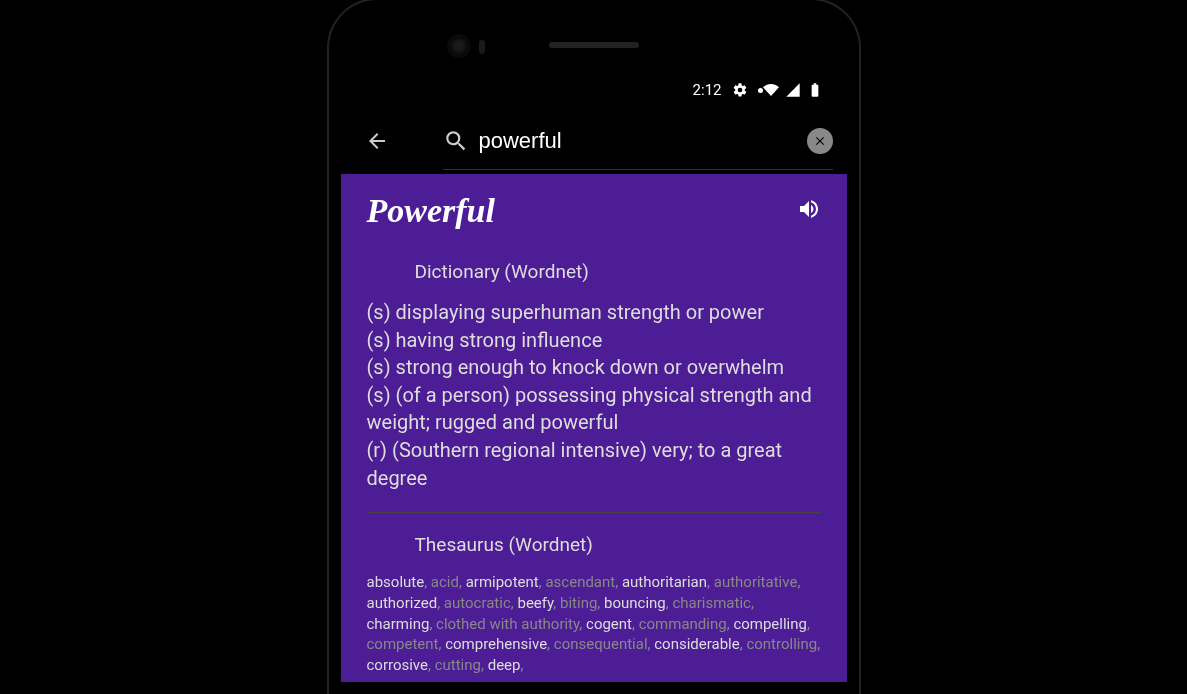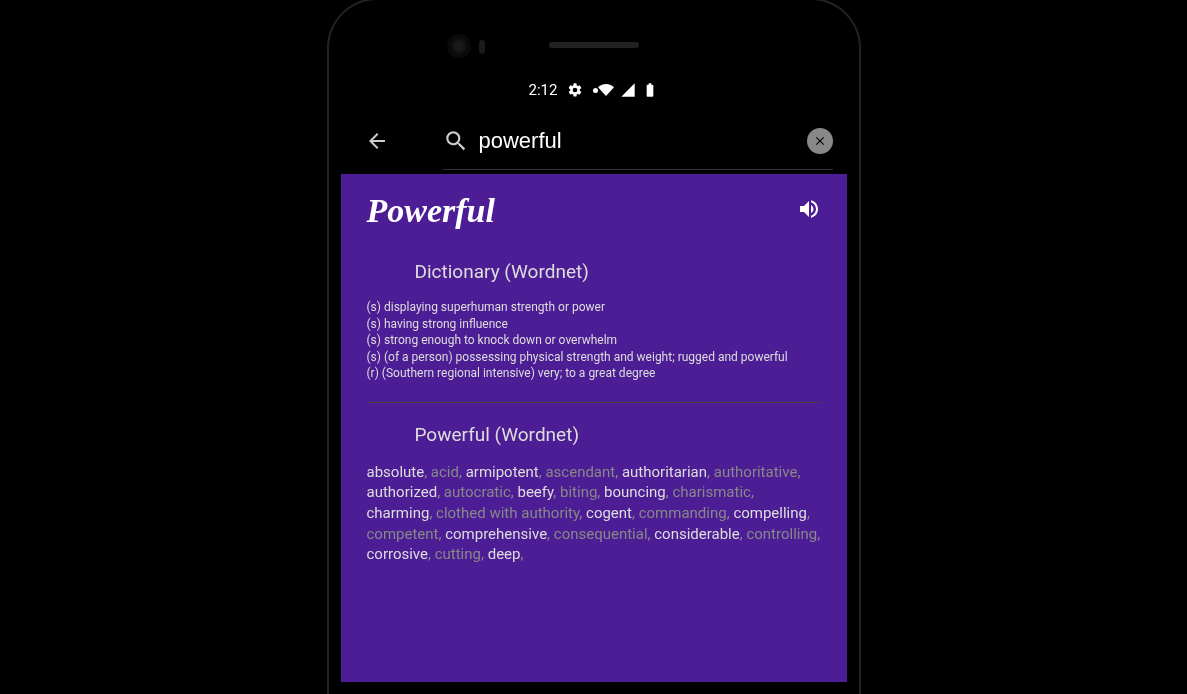--- a/index.html
+++ b/index.html
@@ -64,21 +64,21 @@
     background: #222;
     border-radius: 3px;
     position: absolute;
     left: 50%;
     transform: translateX(-50%);
     top: 30px;
   }
   .status-bar {
     height: 36px;
     display: flex;
-    justify-content: center;
+    justify-content: flex-end;
     align-items: center;
     padding: 0 24px;
     color: #fff;
     font-size: 15px;
   }
   .status-left { display: flex; align-items: center; gap: 10px; }
   .status-right { display: flex; align-items: center; gap: 6px; }
   .status-icon { width: 16px; height: 16px; fill: #fff; }
   .dot { width: 5px; height: 5px; background: #fff; border-radius: 50%; }
   .app-area {
@@ -155,21 +155,21 @@
     color: #fff;
   }
   .sound-icon svg { width: 24px; height: 24px; fill: #fff; }
   .section-title {
     font-size: 19px;
     color: #ddd;
     margin-bottom: 16px;
     margin-left: 48px;
   }
   .defs {
-    font-size: 12px;
+    font-size: 20px;
     line-height: 1.38;
     color: #ddd;
     margin-bottom: 20px;
   }
   .divider {
     border: none;
     border-top: 1px solid #444;
     margin-bottom: 20px;
   }
   .synonyms {
@@ -247,18 +247,18 @@
         <div class="defs" id="defs">
             <div>(s) displaying superhuman strength or power</div>
             <div>(s) having strong influence</div>
             <div>(s) strong enough to knock down or overwhelm</div>
             <div>(s) (of a person) possessing physical strength and weight; rugged and powerful</div>
             <div>(r) (Southern regional intensive) very; to a great degree</div>
           </div>
 
         <hr class="divider">
 
-        <div class="section-title">Powerful (Wordnet)</div>
+        <div class="section-title">Thesaurus (Wordnet)</div>
         <div class="synonyms" id="syns"><span class="syn-normal">absolute</span><span class="sep">, </span><span class="syn-dim">acid</span><span class="sep">, </span><span class="syn-normal">armipotent</span><span class="sep">, </span><span class="syn-dim">ascendant</span><span class="sep">, </span><span class="syn-normal">authoritarian</span><span class="sep">, </span><span class="syn-dim">authoritative</span><span class="sep">, </span><span class="syn-normal">authorized</span><span class="sep">, </span><span class="syn-dim">autocratic</span><span class="sep">, </span><span class="syn-normal">beefy</span><span class="sep">, </span><span class="syn-dim">biting</span><span class="sep">, </span><span class="syn-normal">bouncing</span><span class="sep">, </span><span class="syn-dim">charismatic</span><span class="sep">, </span><span class="syn-normal">charming</span><span class="sep">, </span><span class="syn-dim">clothed with authority</span><span class="sep">, </span><span class="syn-normal">cogent</span><span class="sep">, </span><span class="syn-dim">commanding</span><span class="sep">, </span><span class="syn-normal">compelling</span><span class="sep">, </span><span class="syn-dim">competent</span><span class="sep">, </span><span class="syn-normal">comprehensive</span><span class="sep">, </span><span class="syn-dim">consequential</span><span class="sep">, </span><span class="syn-normal">considerable</span><span class="sep">, </span><span class="syn-dim">controlling</span><span class="sep">, </span><span class="syn-normal">corrosive</span><span class="sep">, </span><span class="syn-dim">cutting</span><span class="sep">, </span><span class="syn-normal">deep</span><span class="sep">,</span></div>
       </div>
     </div>
   </div>
 </div>
 
 </body></html>

